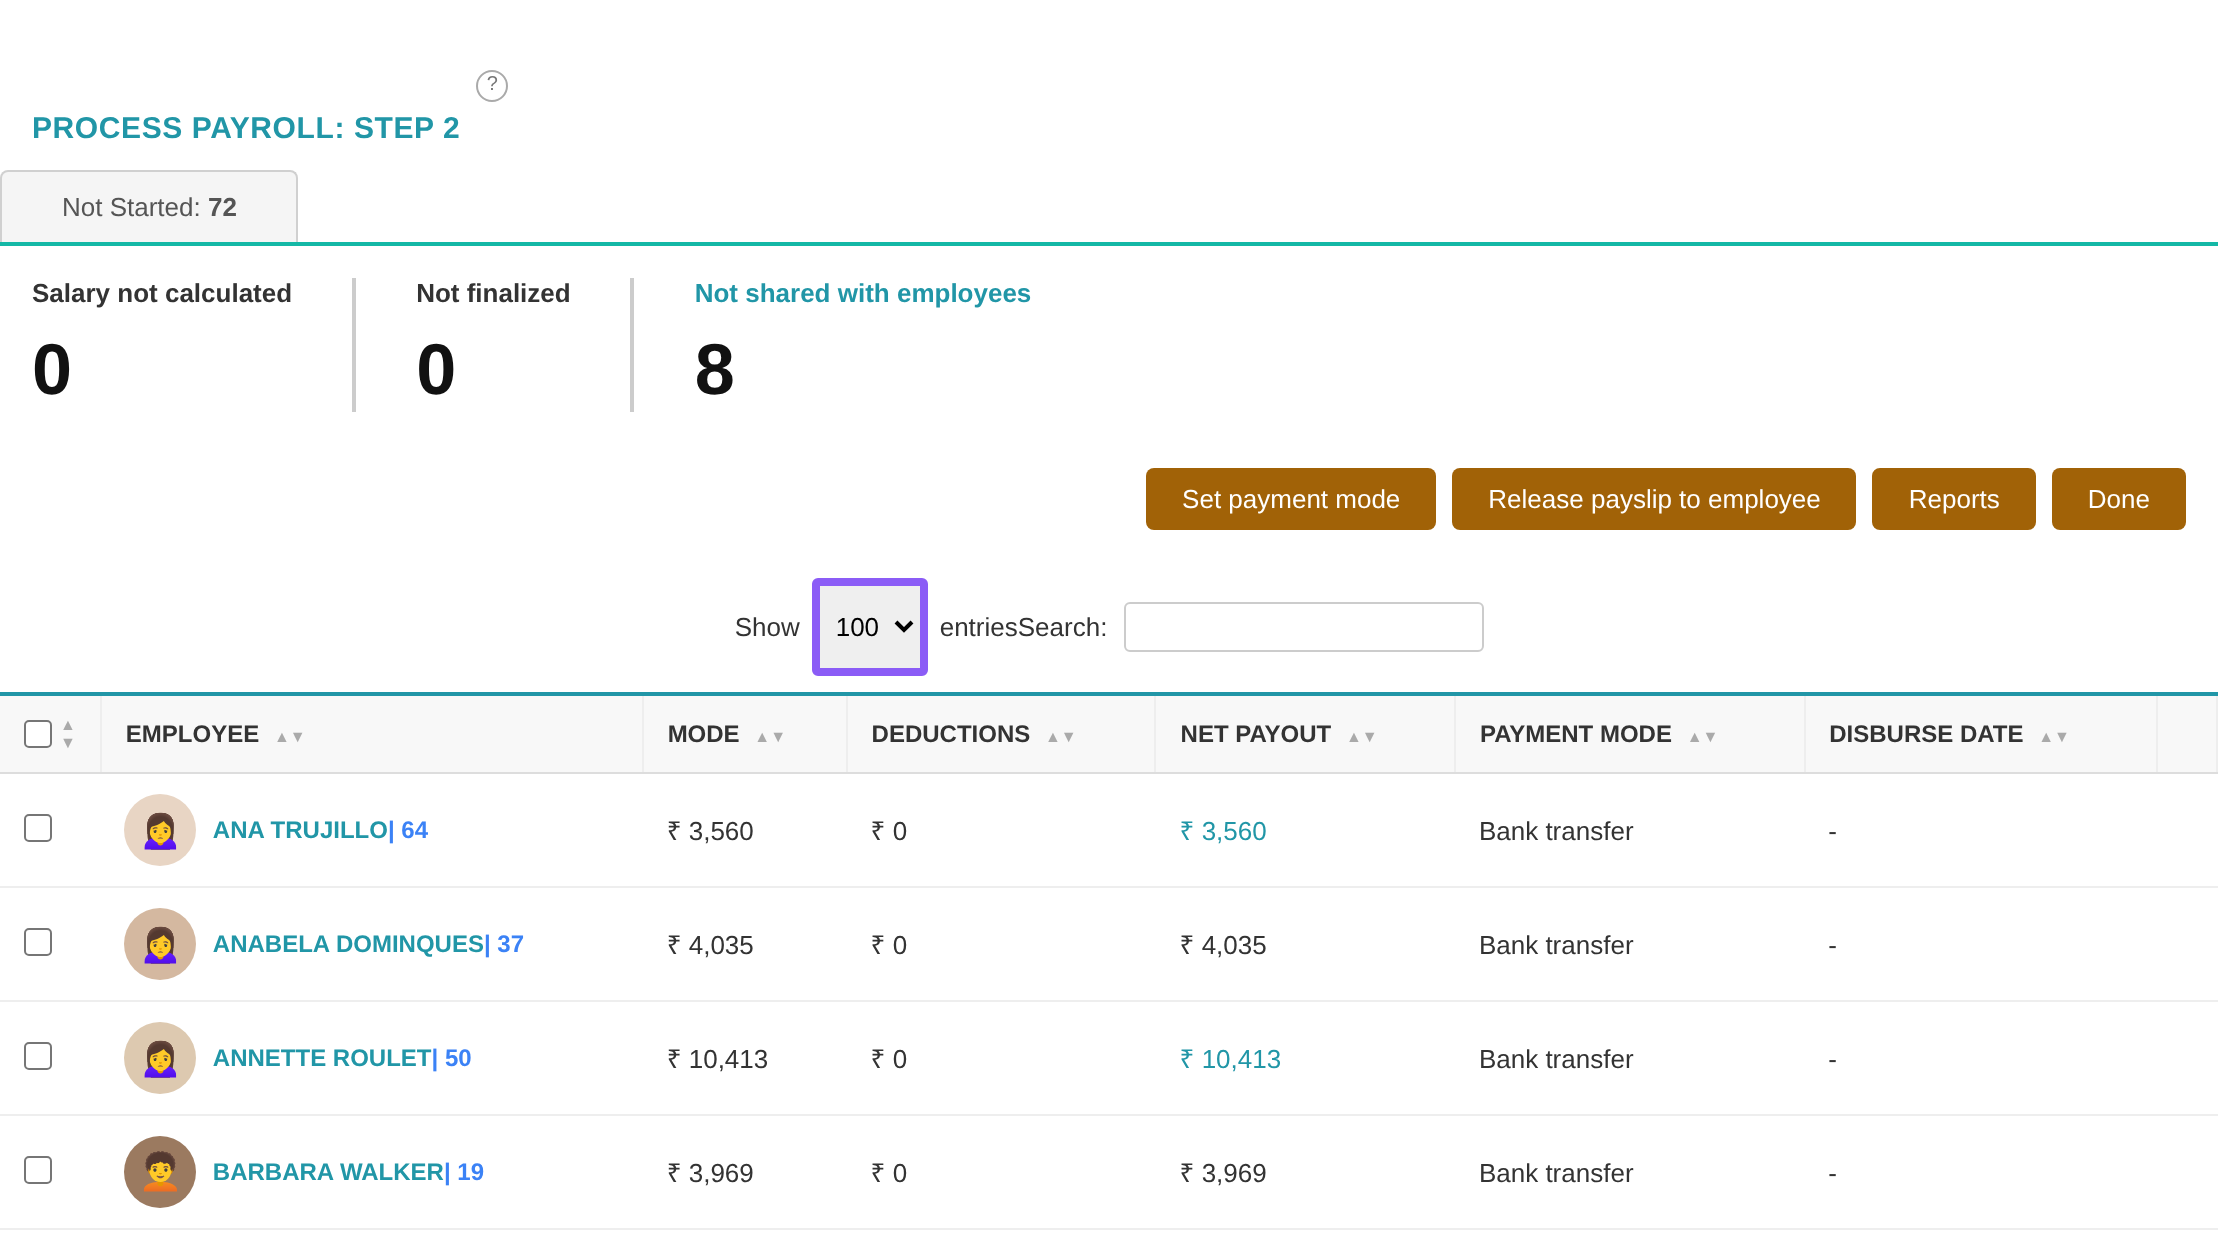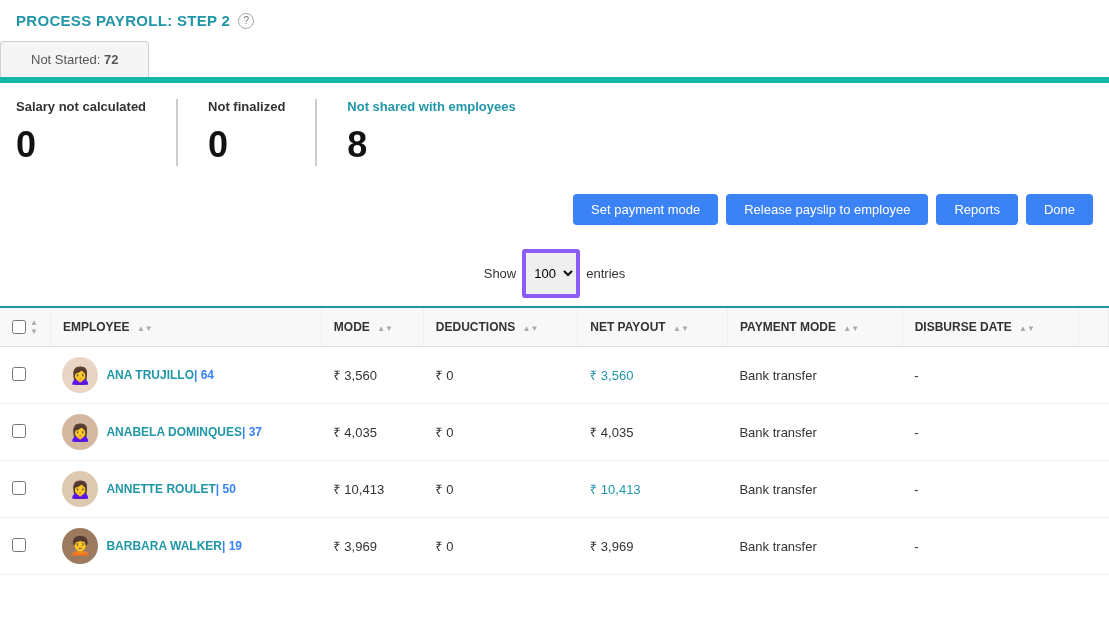--- a/index.html
+++ b/index.html
@@ -1,35 +1,35 @@
 <!DOCTYPE html>
 <html><head>
   <meta charset="utf-8">
   <style>
     * { box-sizing: border-box; margin: 0; padding: 0; }
     body { font-family: Arial, sans-serif; font-size: 13px; color: #333; background: #fff; width: 1109px; }
 
     .page-header { padding: 12px 16px; display: flex; align-items: center; gap: 8px; }
-    .page-title { font-size: 15px; font-weight: bold; color: #2196a7; text-transform: uppercase; letter-spacing: 0.3px; }
+    .page-title { font-size: 15px; font-weight: bold; color: #2196a7; text-transform: uppercase; letter-spacing: 0.3px; margin-top: 44px; }
     .help-icon { width: 16px; height: 16px; border-radius: 50%; border: 1px solid #aaa; display: inline-flex; align-items: center; justify-content: center; font-size: 10px; color: #777; cursor: pointer; }
 
-    .tabs-container { border-bottom: 6px solid #14b8a6; display: flex; padding: 0 0 0 0; margin: 0 0 0 0; }
+    .tabs-container { border-bottom: 2px solid #14b8a6; display: flex; padding: 0 0 0 0; margin: 0 0 0 0; }
     .tab { padding: 10px 30px; font-size: 13px; font-weight: 500; cursor: pointer; border: 1px solid #d0d0d0; background: #f5f5f5; color: #555; border-bottom: none; margin-right: 2px; border-radius: 4px 4px 0 0; }
     .tab.active { background: #fff; border-bottom: 2px solid #fff; color: #333; font-weight: 600; margin-bottom: -2px; }
 
     .stats-row { display: flex; padding: 16px 0 20px 16px; gap: 0; }
     .stat-block { padding: 0 30px 0 0; border-right: 2px solid #ccc; margin-right: 30px; }
     .stat-block:last-child { border-right: none; }
     .stat-label { font-size: 13px; font-weight: 600; color: #333; margin-bottom: 10px; }
     .stat-label.link { color: #2196a7; cursor: pointer; font-weight: 600; }
     .stat-value { font-size: 36px; font-weight: bold; color: #111; }
 
     .actions-row { display: flex; justify-content: flex-end; padding: 8px 16px 16px; gap: 8px; }
     .btn { padding: 8px 18px; border: none; border-radius: 4px; font-size: 13px; cursor: pointer; font-weight: 500; }
-    .btn-primary { background: #3b82f6; color: #fff; }
+    .btn-primary { background: #a16207; color: #fff; }
 
     .table-controls { display: flex; justify-content: center; align-items: center; padding: 8px 16px; }
     .show-entries { display: flex; align-items: center; gap: 6px; font-size: 13px; }
     .show-entries select { border: 4px solid #8b5cf6; padding: 12px 4px; font-size: 13px; border-radius: 3px; }
     .search-box { display: flex; align-items: center; gap: 8px; font-size: 13px; }
     .search-box input { border: 1px solid #ccc; padding: 4px 8px; font-size: 13px; width: 180px; border-radius: 3px; }
 
     .data-table { width: 100%; border-collapse: collapse; border-top: 2px solid #2196a7; }
     .data-table th { background: #f8f8f8; padding: 10px 12px; text-align: left; font-size: 12px; font-weight: 700; color: #333; border-bottom: 1px solid #ddd; border-right: 1px solid #eee; white-space: nowrap; }
     .data-table th .sort-arrows { display: inline-flex; flex-direction: column; margin-left: 4px; font-size: 8px; color: #aaa; line-height: 1; }
@@ -87,20 +87,24 @@
   <div class="show-entries">
     <span>Show</span>
     <select>
       <option>100</option>
       <option>10</option>
       <option>25</option>
       <option>50</option>
     </select>
     <span>entries</span>
   </div>
+  <div class="search-box">
+    <label>Search:</label>
+    <input type="text" style="">
+  </div>
 </div>
 
 <table class="data-table">
   <thead>
     <tr>
       <th class="th-check">
         <div class="header-row-check">
           <input type="checkbox" style="">
           <span class="check-arrows">▲<br>▼</span>
         </div>

